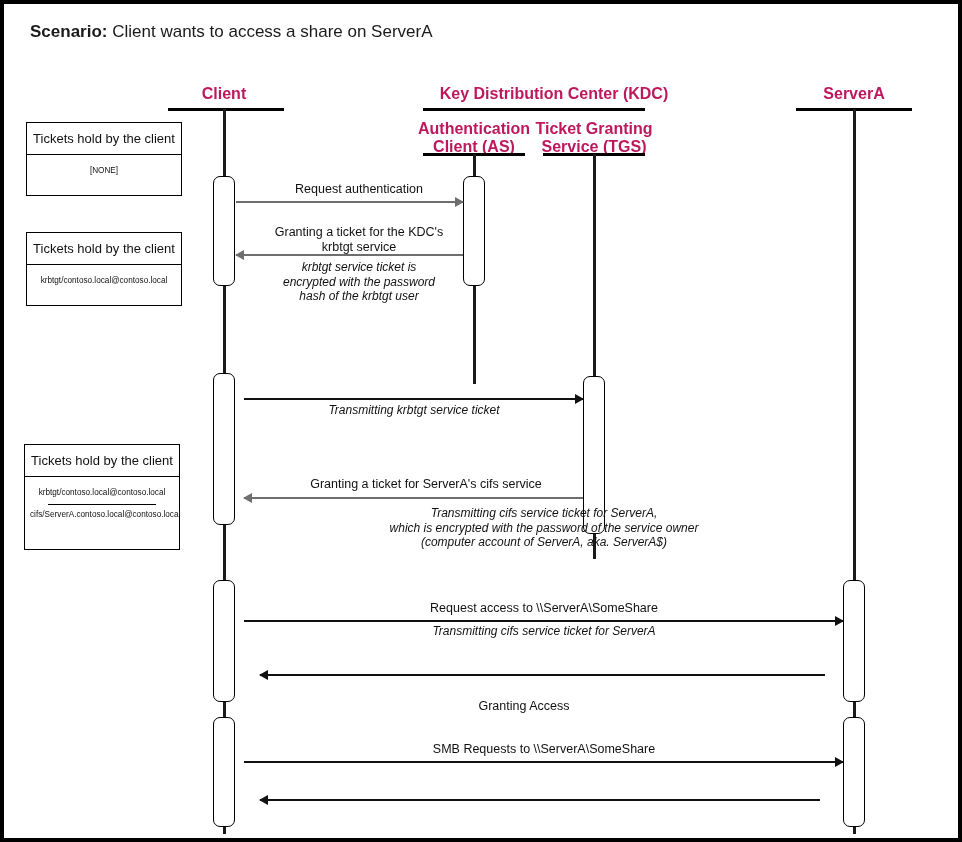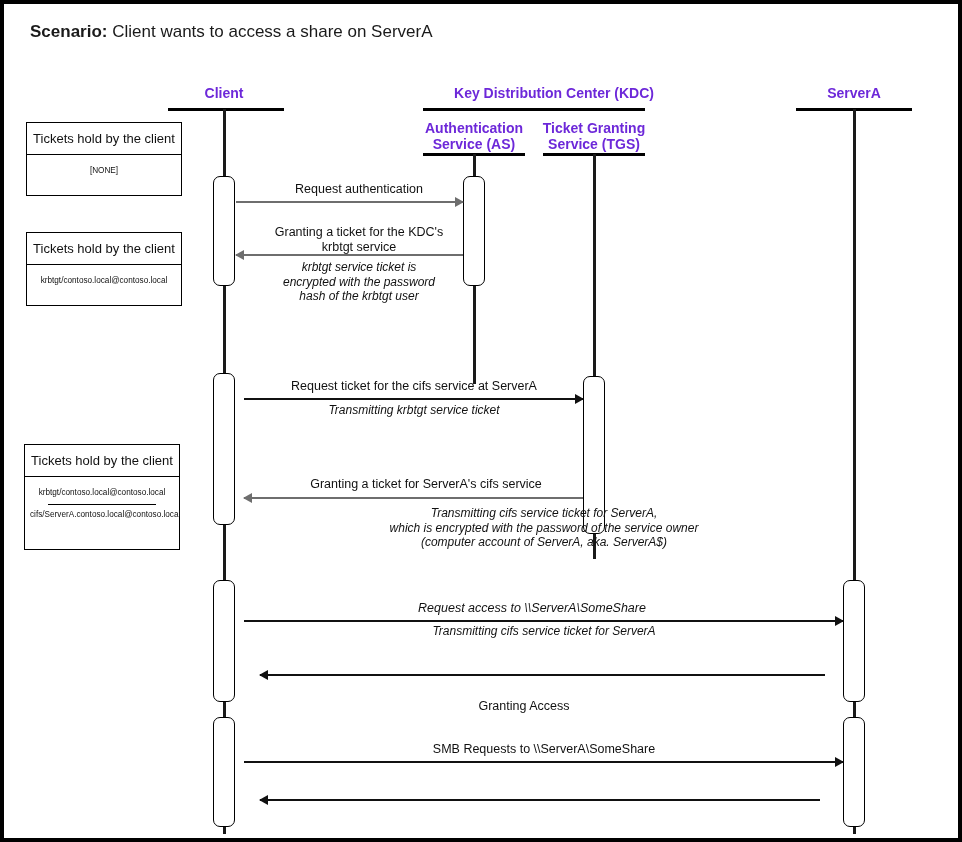--- a/index.html
+++ b/index.html
@@ -25,23 +25,23 @@
     top: 18px;
     font-size: 17px;
     color: #1a1a1a;
     white-space: nowrap;
   }
   #title .strong { font-weight: bold; }
 
   
   .ll-name {
     position: absolute;
-    font-size: 14px;
+    font-size: 16px;
     font-weight: bold;
-    color: #6d28d9;
+    color: #be185d;
     text-align: center;
     white-space: nowrap;
   }
   .ll-rule {
     position: absolute;
     background: #000;
     height: 3px;
   }
   .ll-line {
     position: absolute;
@@ -146,21 +146,21 @@
   </div>
 
   <div class="ll-name" style="left:160px; top:81px; width:120px;">Client</div>
   <div class="ll-rule" style="left:164px; top:104px; width:116px;"></div>
   <div class="ll-line" style="left:219px; top:105px; height:725px;"></div>
 
   <div class="ll-name" style="left:400px; top:81px; width:300px;">Key Distribution Center (KDC)</div>
   <div class="ll-rule" style="left:419px; top:104px; width:222px;"></div>
 
   <div class="ll-name" style="left:405px; top:116px; width:130px; white-space:pre-line;">Authentication
-Service (AS)</div>
+Client (AS)</div>
   <div class="ll-rule" style="left:419px; top:149px; width:102px;"></div>
   <div class="ll-line" style="left:469px; top:150px; height:230px;"></div>
 
   <div class="ll-name" style="left:525px; top:116px; width:130px; white-space:pre-line;">Ticket Granting
 Service (TGS)</div>
   <div class="ll-rule" style="left:539px; top:149px; width:102px;"></div>
   <div class="ll-line" style="left:589px; top:150px; height:405px;"></div>
 
   <div class="ll-name" style="left:790px; top:81px; width:120px;">ServerA</div>
   <div class="ll-rule" style="left:792px; top:104px; width:116px;"></div>
@@ -208,35 +208,34 @@
 
   <div class="msg-label" style="left:240px; top:221px; width:230px;">Granting a ticket for the KDC's
 krbtgt service</div>
   <div class="arrow gray to-left" style="left:232px; top:250px; width:227px;">
     <span class="head"></span>
   </div>
   <div class="msg-sub" style="left:240px; top:256px; width:230px;">krbtgt service ticket is
 encrypted with the password
 hash of the krbtgt user</div>
 
-  <div class="msg-label" style="left:240px; top:375px; width:340px;">Request ticket for the cifs service at ServerA</div>
   <div class="arrow black to-right" style="left:240px; top:394px; width:339px;">
     <span class="head"></span>
   </div>
   <div class="msg-sub" style="left:240px; top:399px; width:340px;">Transmitting krbtgt service ticket</div>
 
   <div class="msg-label" style="left:252px; top:473px; width:340px;">Granting a ticket for ServerA's cifs service</div>
   <div class="arrow gray to-left" style="left:240px; top:493px; width:339px;">
     <span class="head"></span>
   </div>
   <div class="msg-sub" style="left:230px; top:502px; width:620px;">Transmitting cifs service ticket for ServerA,
 which is encrypted with the password of the service owner
 (computer account of ServerA, aka. ServerA$)</div>
 
-  <div class="msg-label" style="left:228px; top:597px; width:600px;font-style:italic;">Request access to \\ServerA\SomeShare</div>
+  <div class="msg-label" style="left:240px; top:597px; width:600px;">Request access to \\ServerA\SomeShare</div>
   <div class="arrow black to-right" style="left:240px; top:616px; width:599px;">
     <span class="head"></span>
   </div>
   <div class="msg-sub" style="left:240px; top:620px; width:600px;">Transmitting cifs service ticket for ServerA</div>
 
   <div class="msg-label" style="left:240px; top:651px; width:560px;margin-top:44px;">Granting Access</div>
   <div class="arrow black to-left" style="left:256px; top:670px; width:565px;">
     <span class="head"></span>
   </div>
 

